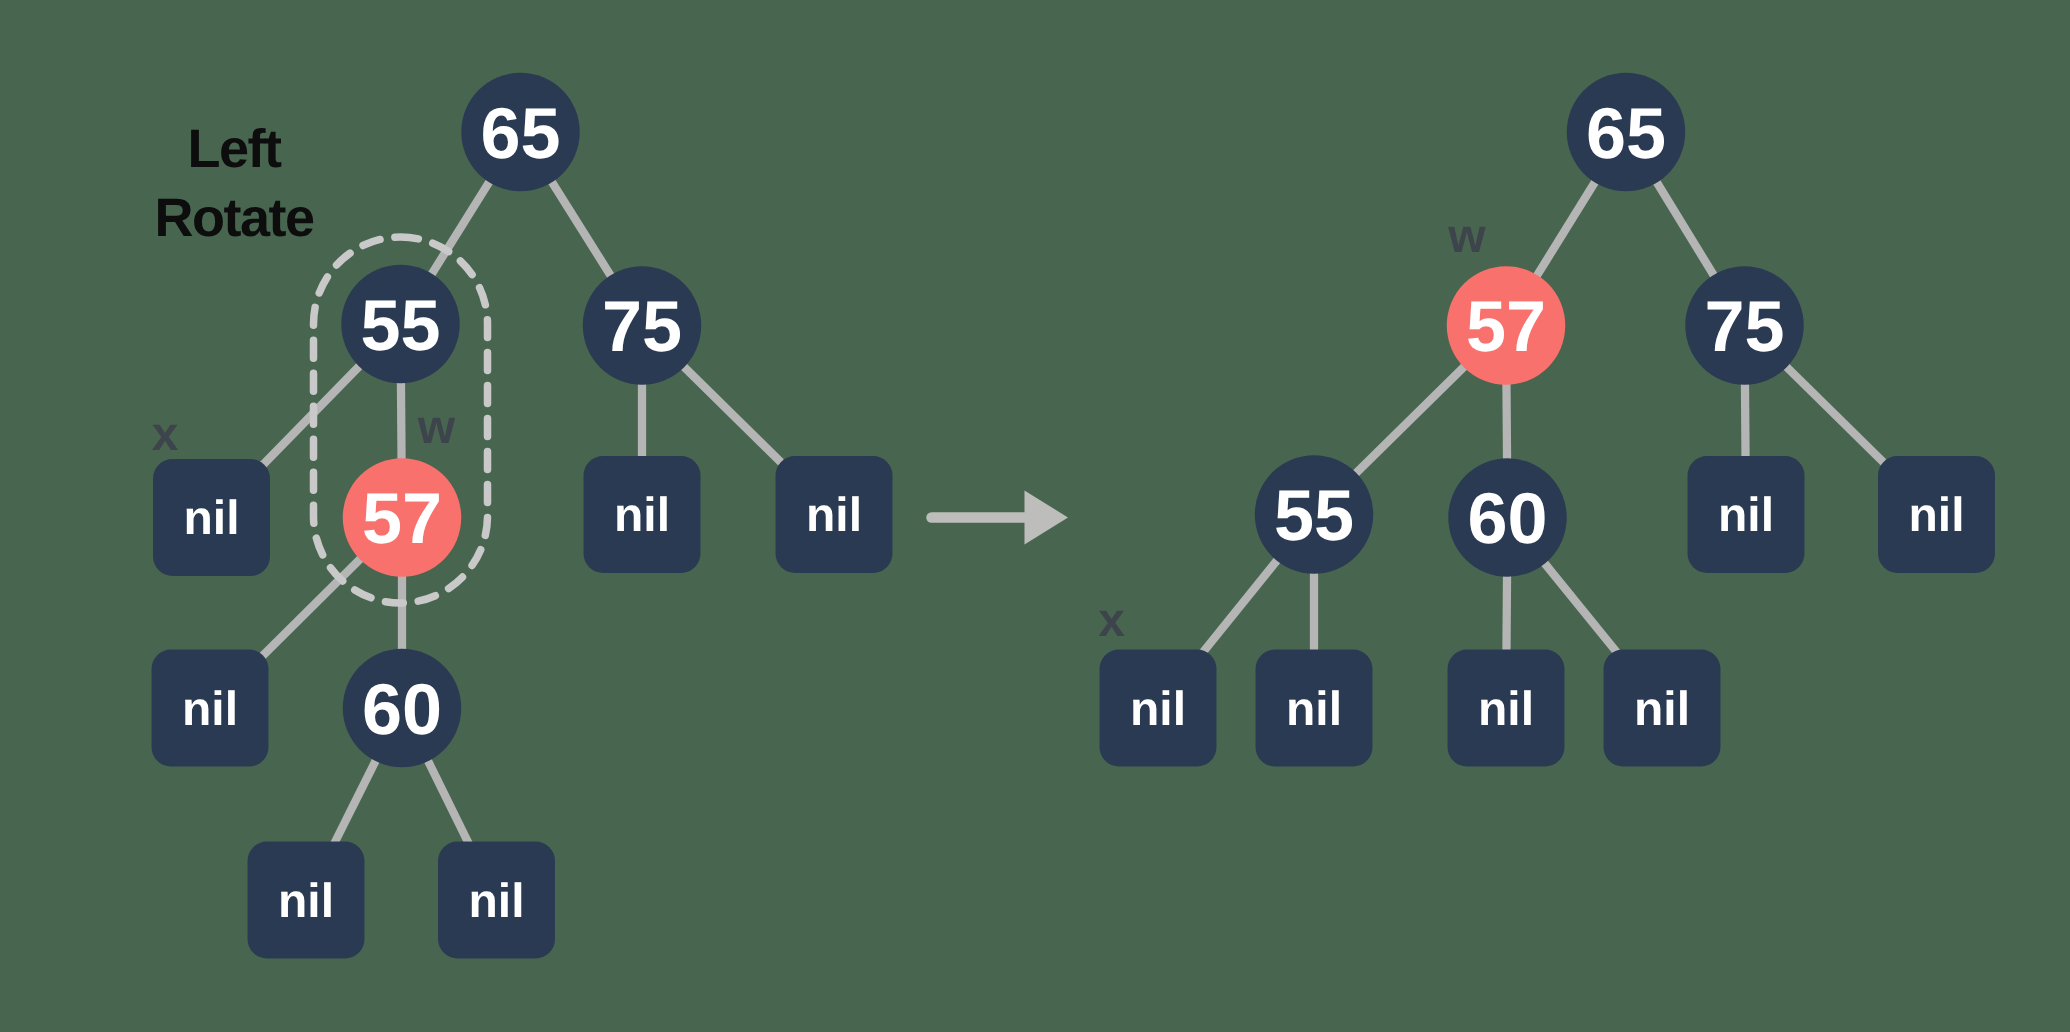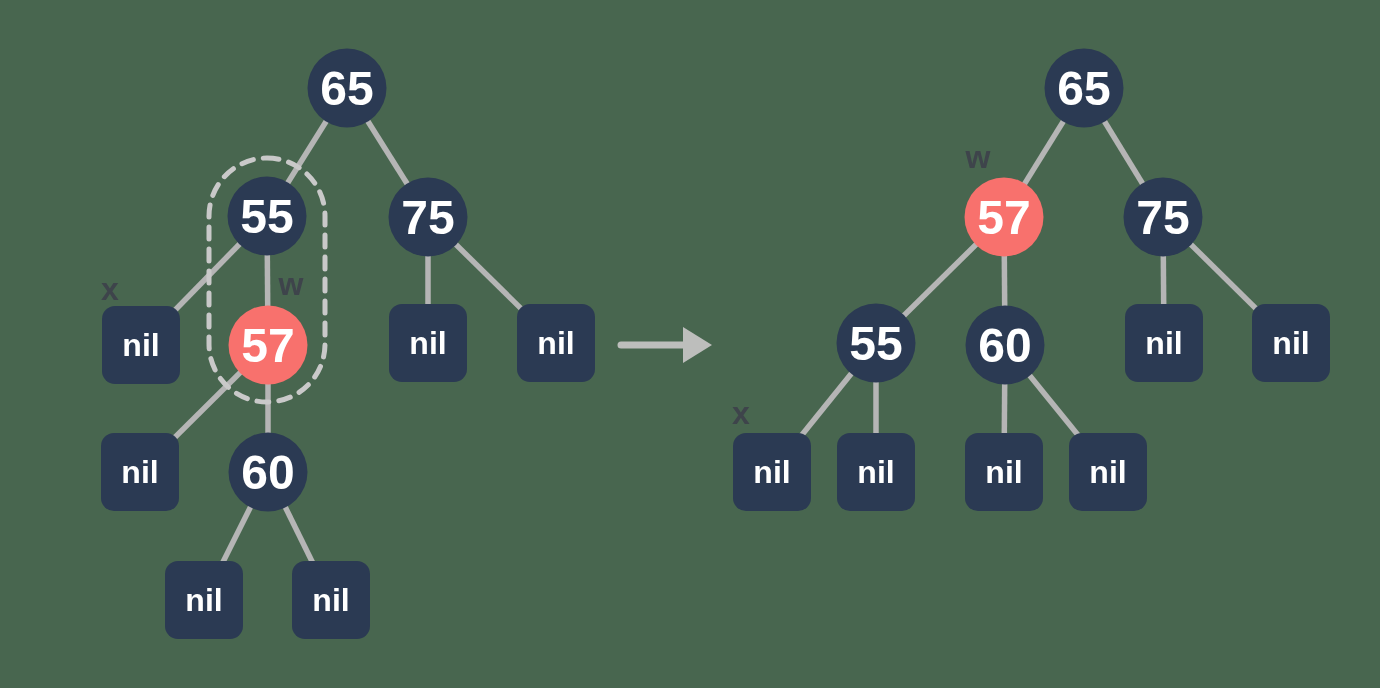--- a/index.html
+++ b/index.html
@@ -93,13 +93,15 @@
       <text x="772" y="472" dy="11" text-anchor="middle" fill="#FFFFFF" font-size="32" class="node-text">nil</text>
       <rect x="837" y="433" width="78" height="78" rx="13" ry="13" fill="#2B3A53"></rect>
       <text x="876" y="472" dy="11" text-anchor="middle" fill="#FFFFFF" font-size="32" class="node-text">nil</text>
       <rect x="965" y="433" width="78" height="78" rx="13" ry="13" fill="#2B3A53"></rect>
       <text x="1004" y="472" dy="11" text-anchor="middle" fill="#FFFFFF" font-size="32" class="node-text">nil</text>
       <rect x="1069" y="433" width="78" height="78" rx="13" ry="13" fill="#2B3A53"></rect>
       <text x="1108" y="472" dy="11" text-anchor="middle" fill="#FFFFFF" font-size="32" class="node-text">nil</text>
       <text x="978" y="157" dy="11" text-anchor="middle" fill="#3E444B" font-size="32" class="node-text">w</text>
       <text x="741" y="413" dy="11" text-anchor="middle" fill="#3E444B" font-size="32" class="node-text">x</text>
     </svg>
+  <div class="title" style="color: rgb(13, 13, 13);">Left
+Rotate</div>
 </div>
 
 </body></html>

